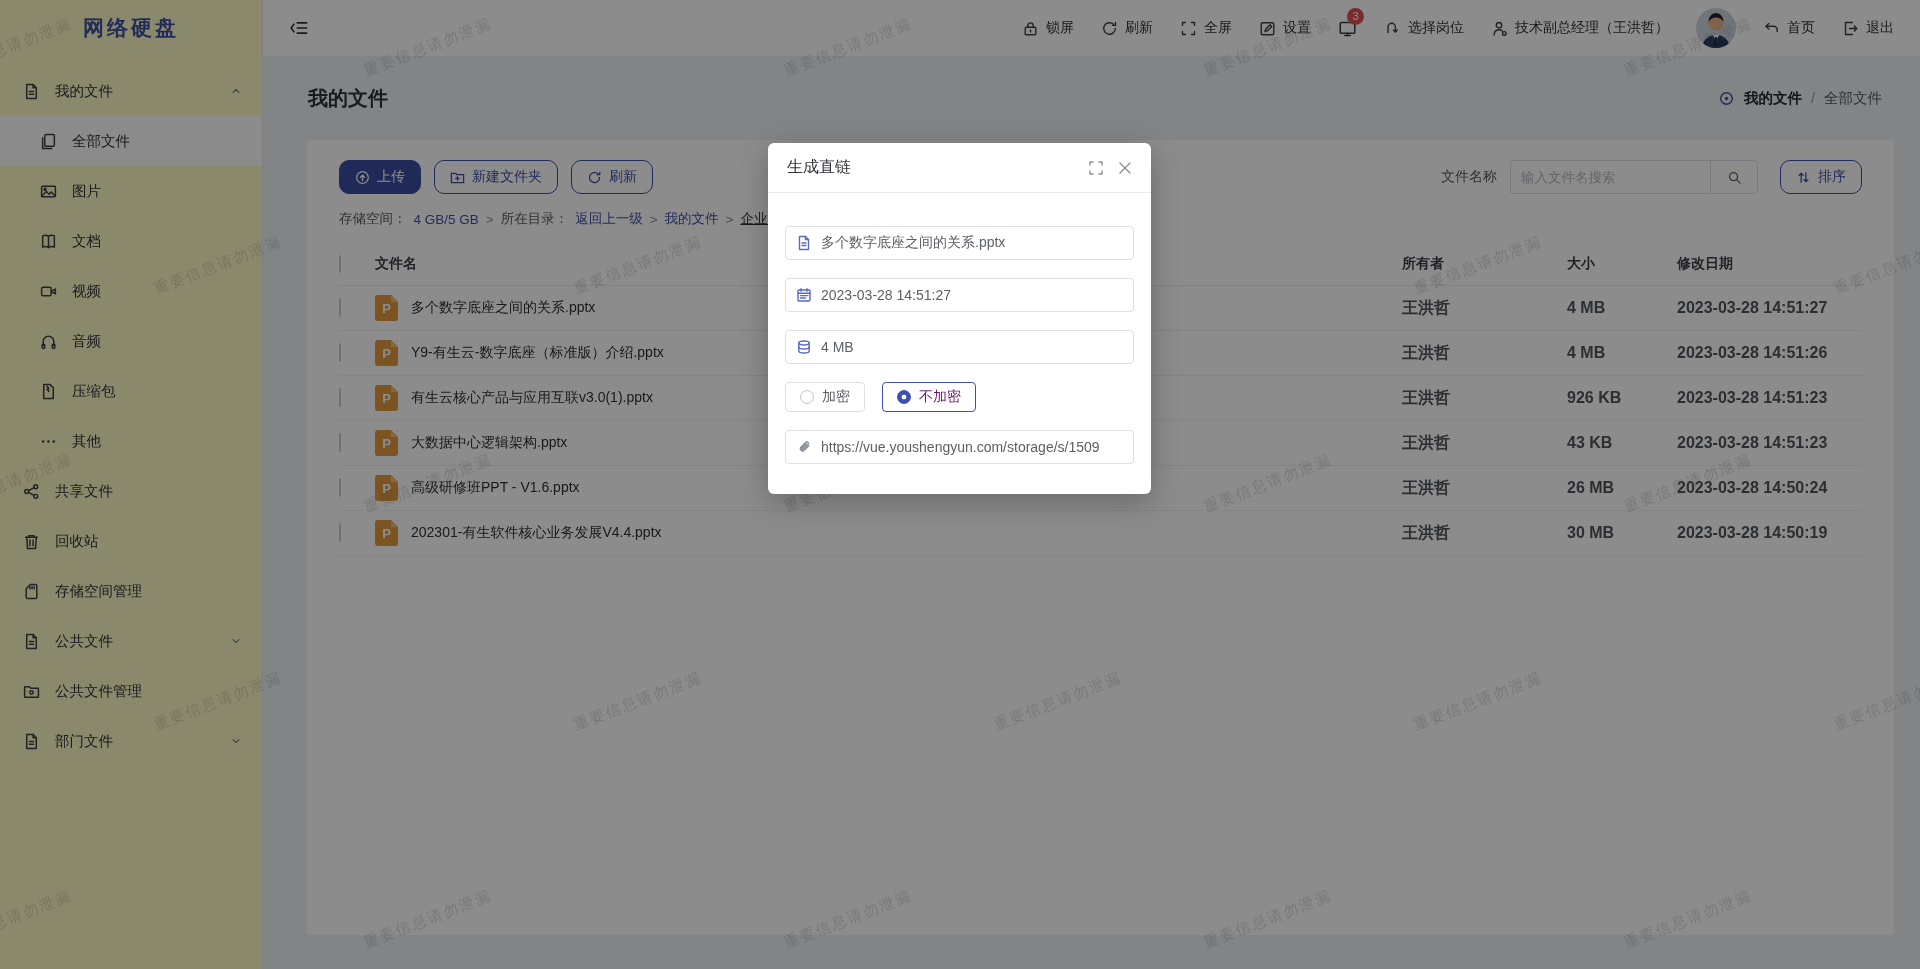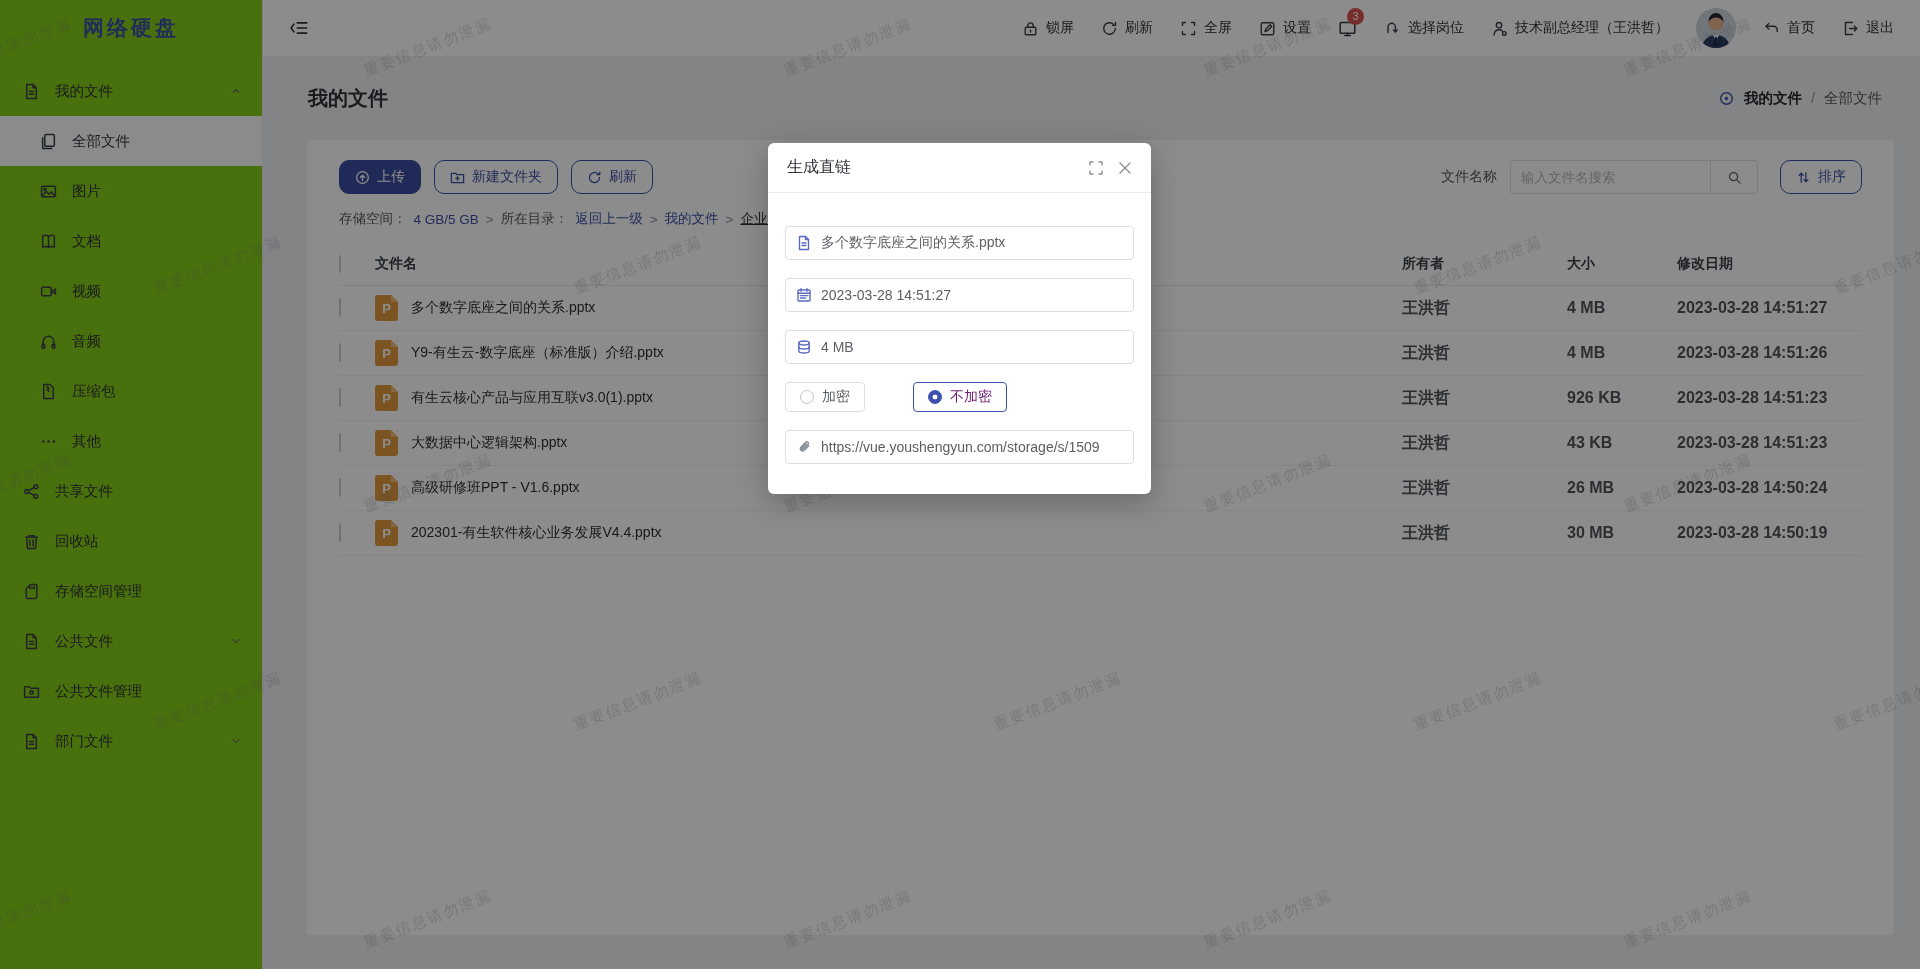--- a/index.html
+++ b/index.html
@@ -6,21 +6,21 @@
   html,body { width:1920px; height:969px; }
   body {
     font-family:"Liberation Sans","DejaVu Sans",sans-serif;
     background:#eef0f4; color:#303133; overflow:hidden; position:relative;
   }
   svg { display:block; }
   .ic { stroke:currentColor; fill:none; stroke-width:1.4; stroke-linecap:round; stroke-linejoin:round; }
 
   
   .sidebar { position:absolute; left:0; top:0; width:263px; height:969px;
-    background:#84cc16; border-right:1px solid #e4e6ea; z-index:1; }
+    background:#fef9c3; border-right:1px solid #e4e6ea; z-index:1; }
   .logo { height:56px; display:flex; align-items:center; justify-content:center;
     color:#3f51a5; font-size:21px; font-weight:bold; letter-spacing:3px; }
   .menu { list-style:none; padding-top:10px; }
   .menu li { height:50px; display:flex; align-items:center; gap:15px;
     padding:0 20px 0 23px; font-size:14.5px; color:#2e3238; cursor:pointer; }
   .menu li.sub { padding-left:40px; }
   .menu li.selected { background:#fdfdfe; }
   .menu .mi { width:17px; height:17px; color:#3a3f46; flex:none; }
   .menu .chev { margin-left:auto; width:12px; height:12px; color:#5a6070; }
 
@@ -103,21 +103,21 @@
   .modal-title { font-size:16px; color:#2f3339; }
   .modal-tools { margin-left:auto; display:flex; align-items:center; gap:15px; color:#8a8f99; }
   .modal-tools .mt { width:14px; height:14px; cursor:pointer; }
   .modal-body { padding:33px 17px 0; }
   .field { height:34px; border:1px solid #dcdfe6; border-radius:4px; display:flex;
     align-items:center; gap:9px; padding:0 10px; font-size:14px; color:#5c6066;
     margin-bottom:18px; cursor:text; }
   .field .fi { width:16px; height:16px; color:#5a6abf; flex:none; }
   .field .fi.gray { color:#8a8f99; }
   .field .ftext { white-space:nowrap; overflow:hidden; }
-  .radio-row { display:flex; align-items:center; gap:48px; margin-bottom:18px; }
+  .radio-row { display:flex; align-items:center; gap:17px; margin-bottom:18px; }
   .radio-box { height:30px; border:1px solid #dcdfe6; border-radius:4px; display:inline-flex;
     align-items:center; gap:8px; padding:0 14px; font-size:14px; color:#5c6066; cursor:pointer; }
   .radio-box.active { border-color:#3f51b0; color:#701a75; }
   .rdot { width:14px; height:14px; border-radius:50%; border:1px solid #c0c4cc; background:#fff; }
   .rdot.on { border-color:#3f51b0; background:radial-gradient(circle,#fff 0 2.4px,#3f51b0 2.6px); }
 </style>
 </head>
 <body>
 
 <aside class="sidebar">

